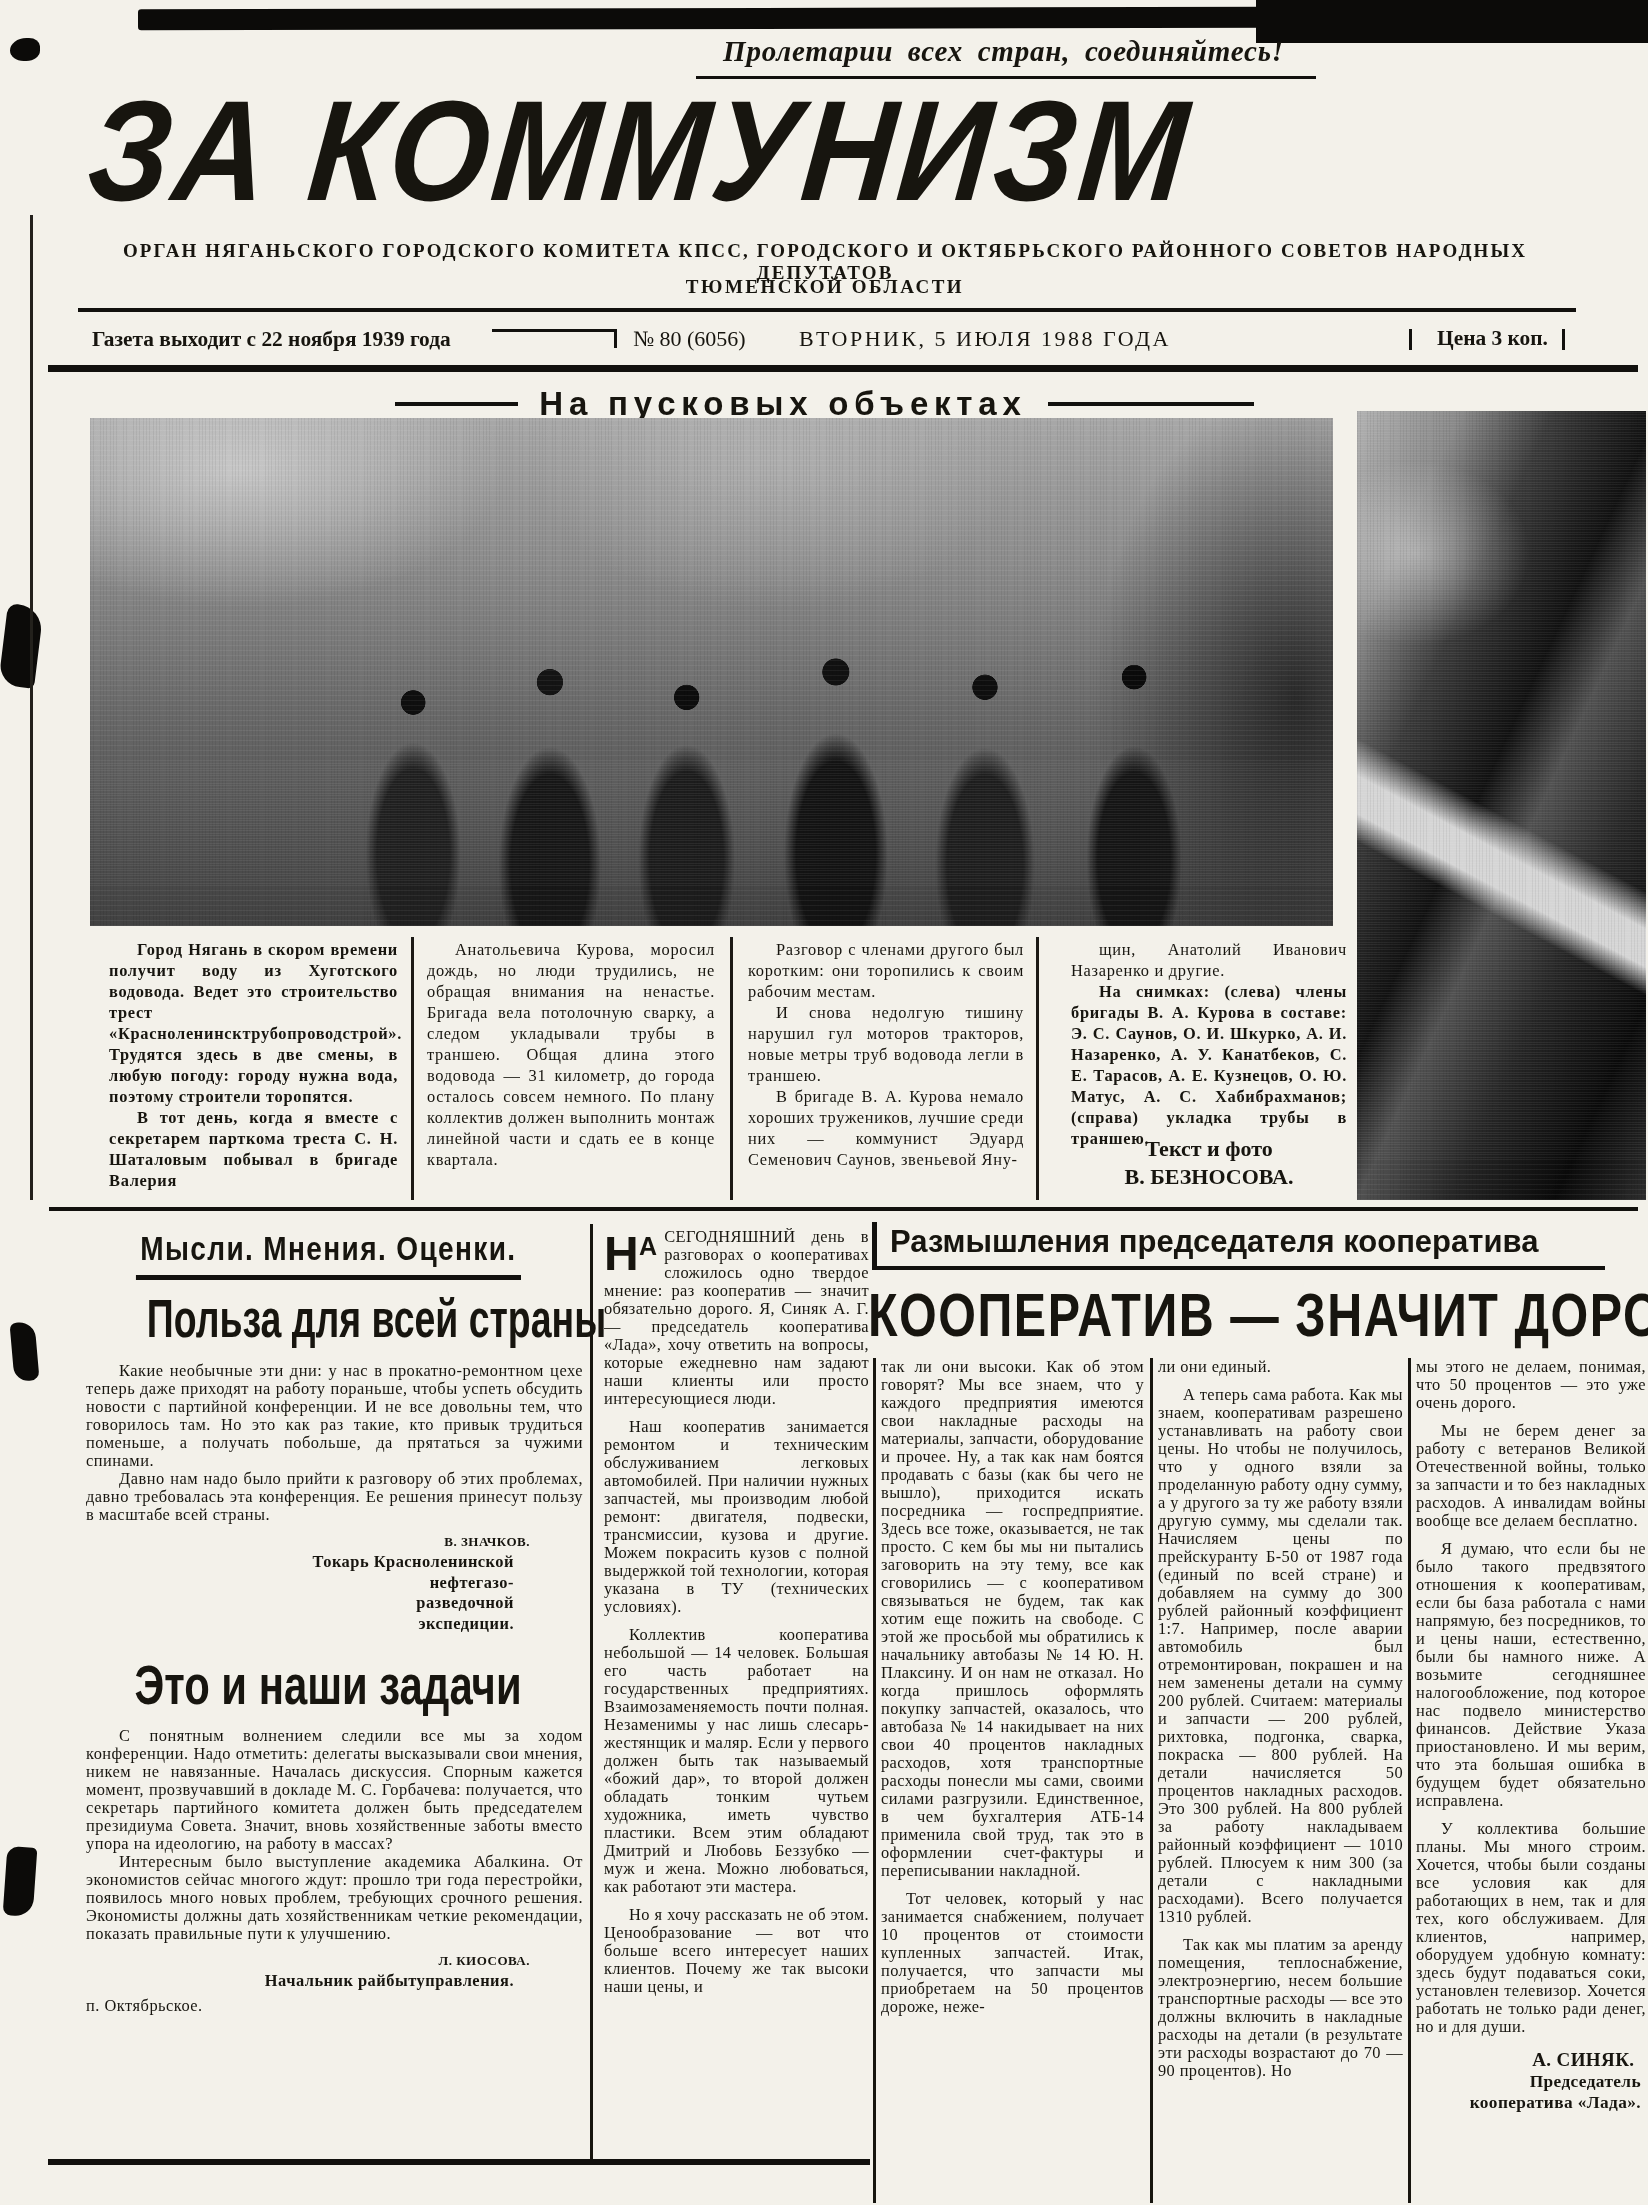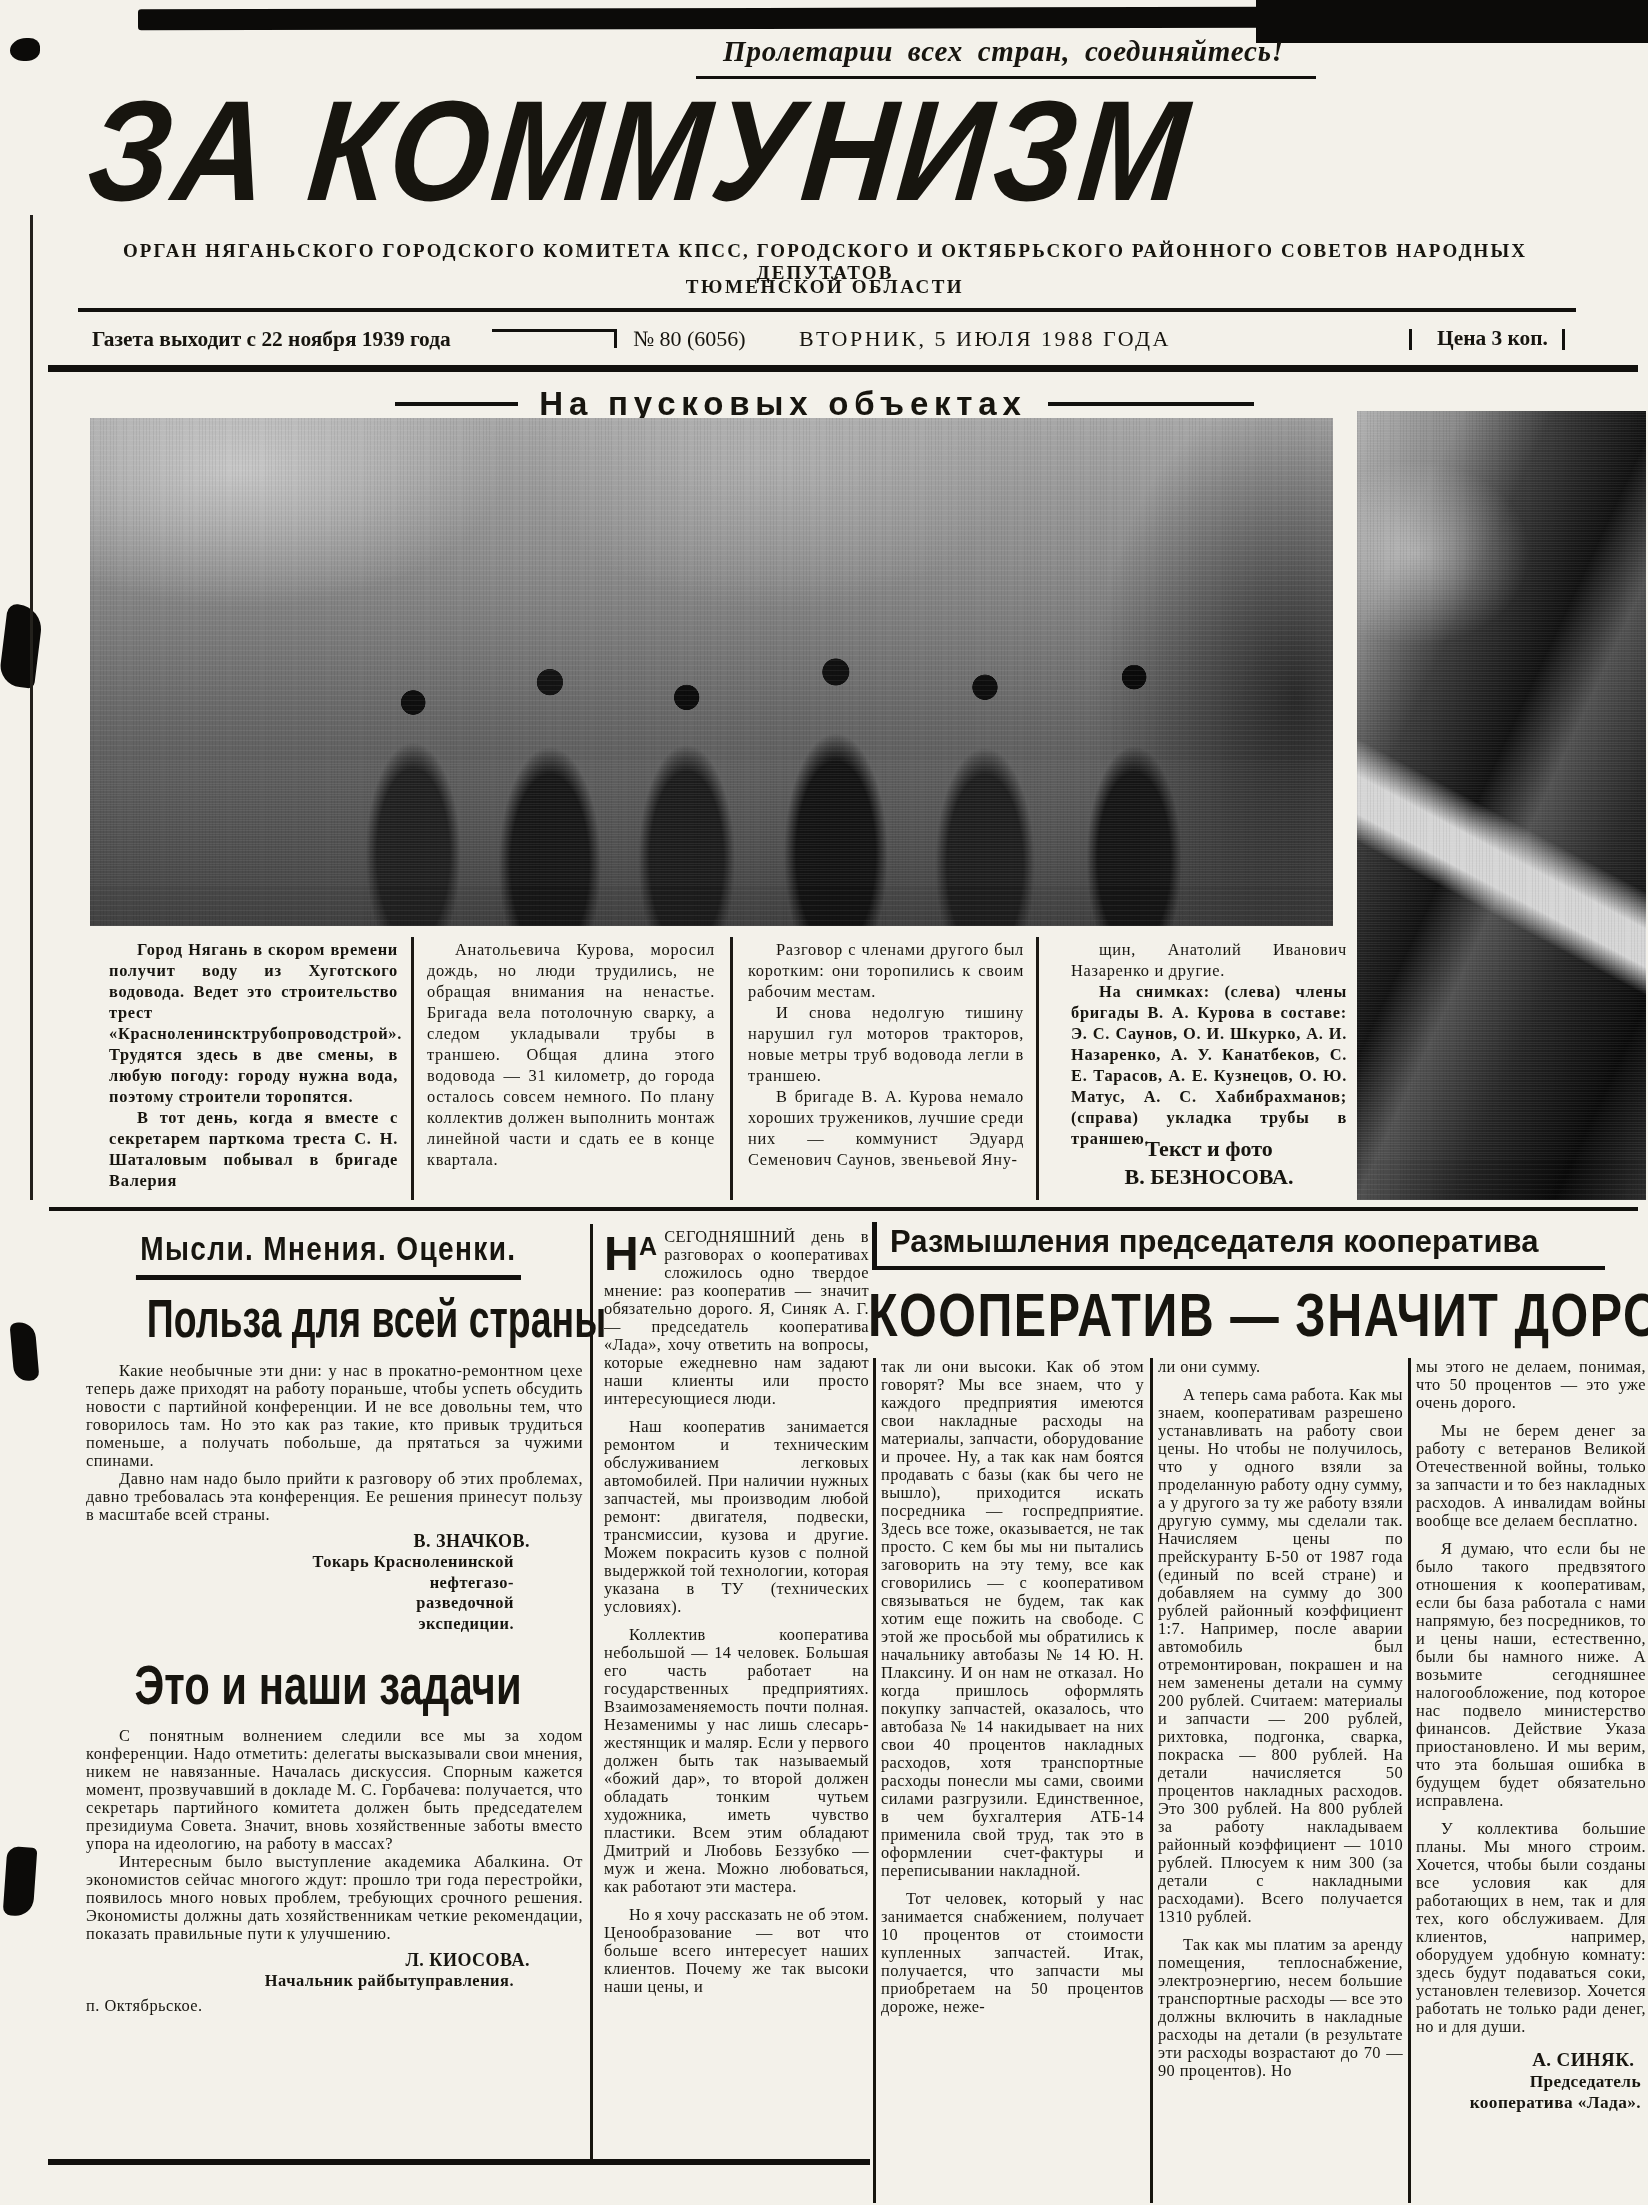--- a/index.html
+++ b/index.html
@@ -87,21 +87,21 @@
   .rule3{left:49px;top:1207px;width:1589px;height:4.1px;}
 
   
   .op-kicker{left:82px;top:1230px;width:493px;text-align:center;font-family:"Liberation Sans",sans-serif;font-weight:bold;font-size:33px;}
   .op-kicker span{display:inline-block;border-bottom:5px solid #12110e;padding:0 5px 6.6px;letter-spacing:1.6px;transform:scaleX(.85);transform-origin:center;white-space:nowrap;}
   .op-head1{left:82px;top:1291px;width:493px;text-align:center;font-family:"Liberation Sans",sans-serif;font-weight:bold;font-size:48px;}
   .op-head1 span{display:inline-block;transform:scale(.78,1.1);transform-origin:center;white-space:nowrap;}
   .op-body{font-size:16.4px;line-height:18px;letter-spacing:0.5px;text-align:justify;}
   .op-body p{margin:0;text-indent:33px;}
   .op-body1{left:86px;top:1362px;width:497px;}
-  .sign-name{text-align:right;font-weight:bold;padding-right:53px;margin-top:6.6px;font-size:18px;line-height:21.4px;}
+  .sign-name{text-align:right;font-weight:bold;padding-right:53px;margin-top:6.6px;font-size:13px;line-height:21.4px;}
   .sign-role{text-align:right;font-weight:bold;padding-right:69px;font-size:16.4px;line-height:20.6px;}
   .op-head2{left:82px;top:1656px;width:493px;text-align:center;font-family:"Liberation Sans",sans-serif;font-weight:bold;font-size:51px;}
   .op-head2 span{display:inline-block;transform:scale(.82,1.08);transform-origin:center;white-space:nowrap;}
   .op-body2{left:86px;top:1727px;width:497px;}
   .sign-place{text-align:left;font-size:16.4px;margin-top:5px;}
   .op-divider{left:590px;top:1224px;width:3.3px;height:939px;background:#17150f;}
   .op-bottomrule{left:48px;top:2159px;width:822px;height:5.8px;}
 
   
   .coop-kickbar{left:872px;top:1222px;width:5px;height:48px;}
@@ -228,21 +228,21 @@
     <p>Коллектив кооператива небольшой — 14 человек. Большая его часть работает на государственных предприятиях. Взаимозаменяемость почти полная. Незаменимы у нас лишь слесарь-жестянщик и маляр. Если у первого должен быть так называемый «божий дар», то второй должен обладать тонким чутьем художника, иметь чувство пластики. Всем этим обладают Дмитрий и Любовь Беззубко — муж и жена. Можно любоваться, как работают эти мастера.</p>
     <p>Но я хочу рассказать не об этом. Ценообразование — вот что больше всего интересует наших клиентов. Почему же так высоки наши цены, и</p>
   </div>
   <div class="abs cdiv cdivA"></div>
   <div class="abs ncol colB">
     <p style="text-indent:0;">так ли они высоки. Как об этом говорят? Мы все знаем, что у каждого предприятия имеются свои накладные расходы на материалы, запчасти, оборудование и прочее. Ну, а так как нам боятся продавать с базы (как бы чего не вышло), приходится искать посредника — госпредприятие. Здесь все тоже, оказывается, не так просто. С кем бы мы ни пытались заговорить на эту тему, все как сговорились — с кооперативом связываться не будем, так как хотим еще пожить на свободе. С этой же просьбой мы обратились к начальнику автобазы № 14 Ю. Н. Плаксину. И он нам не отказал. Но когда пришлось оформлять покупку запчастей, оказалось, что автобаза № 14 накидывает на них свои 40 процентов накладных расходов, хотя транспортные расходы понесли мы сами, своими силами разгрузили. Единственное, в чем бухгалтерия АТБ-14 применила свой труд, так это в оформлении счет-фактуры и переписывании накладной.</p>
     <p>Тот человек, который у нас занимается снабжением, получает 10 процентов от стоимости купленных запчастей. Итак, получается, что запчасти мы приобретаем на 50 процентов дороже, неже-</p>
   </div>
   <div class="abs cdiv cdivB"></div>
   <div class="abs ncol colC">
-    <p style="text-indent:0;">ли они сумму.</p>
+    <p style="text-indent:0;">ли они единый.</p>
     <p>А теперь сама работа. Как мы знаем, кооперативам разрешено устанавливать на работу свои цены. Но чтобы не получилось, что у одного взяли за проделанную работу одну сумму, а у другого за ту же работу взяли другую сумму, мы сделали так. Начисляем цены по прейскуранту Б-50 от 1987 года (единый по всей стране) и добавляем на сумму до 300 рублей районный коэффициент 1:7. Например, после аварии автомобиль был отремонтирован, покрашен и на нем заменены детали на сумму 200 рублей. Считаем: материалы и запчасти — 200 рублей, рихтовка, подгонка, сварка, покраска — 800 рублей. На детали начисляется 50 процентов накладных расходов. Это 300 рублей. На 800 рублей за работу накладываем районный коэффициент — 1010 рублей. Плюсуем к ним 300 (за детали с накладными расходами). Всего получается 1310 рублей.</p>
     <p>Так как мы платим за аренду помещения, теплоснабжение, электроэнергию, несем большие транспортные расходы — все это должны включить в накладные расходы на детали (в результате эти расходы возрастают до 70 — 90 процентов). Но</p>
   </div>
   <div class="abs cdiv cdivC"></div>
   <div class="abs ncol colD">
     <p style="text-indent:0;">мы этого не делаем, понимая, что 50 процентов — это уже очень дорого.</p>
     <p>Мы не берем денег за работу с ветеранов Великой Отечественной войны, только за запчасти и то без накладных расходов. А инвалидам войны вообще все делаем бесплатно.</p>
     <p>Я думаю, что если бы не было такого предвзятого отношения к кооперативам, если бы база работала с нами напрямую, без посредников, то и цены наши, естественно, были бы намного ниже. А возьмите сегодняшнее налогообложение, под которое нас подвело министерство финансов. Действие Указа приостановлено. И мы верим, что эта большая ошибка в будущем будет обязательно исправлена.</p>
     <p>У коллектива большие планы. Мы много строим. Хочется, чтобы были созданы все условия как для работающих в нем, так и для тех, кого обслуживаем. Для клиентов, например, оборудуем удобную комнату: здесь будут подаваться соки, установлен телевизор. Хочется работать не только ради денег, но и для души.</p>
     <div class="coop-sign-name">А. СИНЯК.</div>

